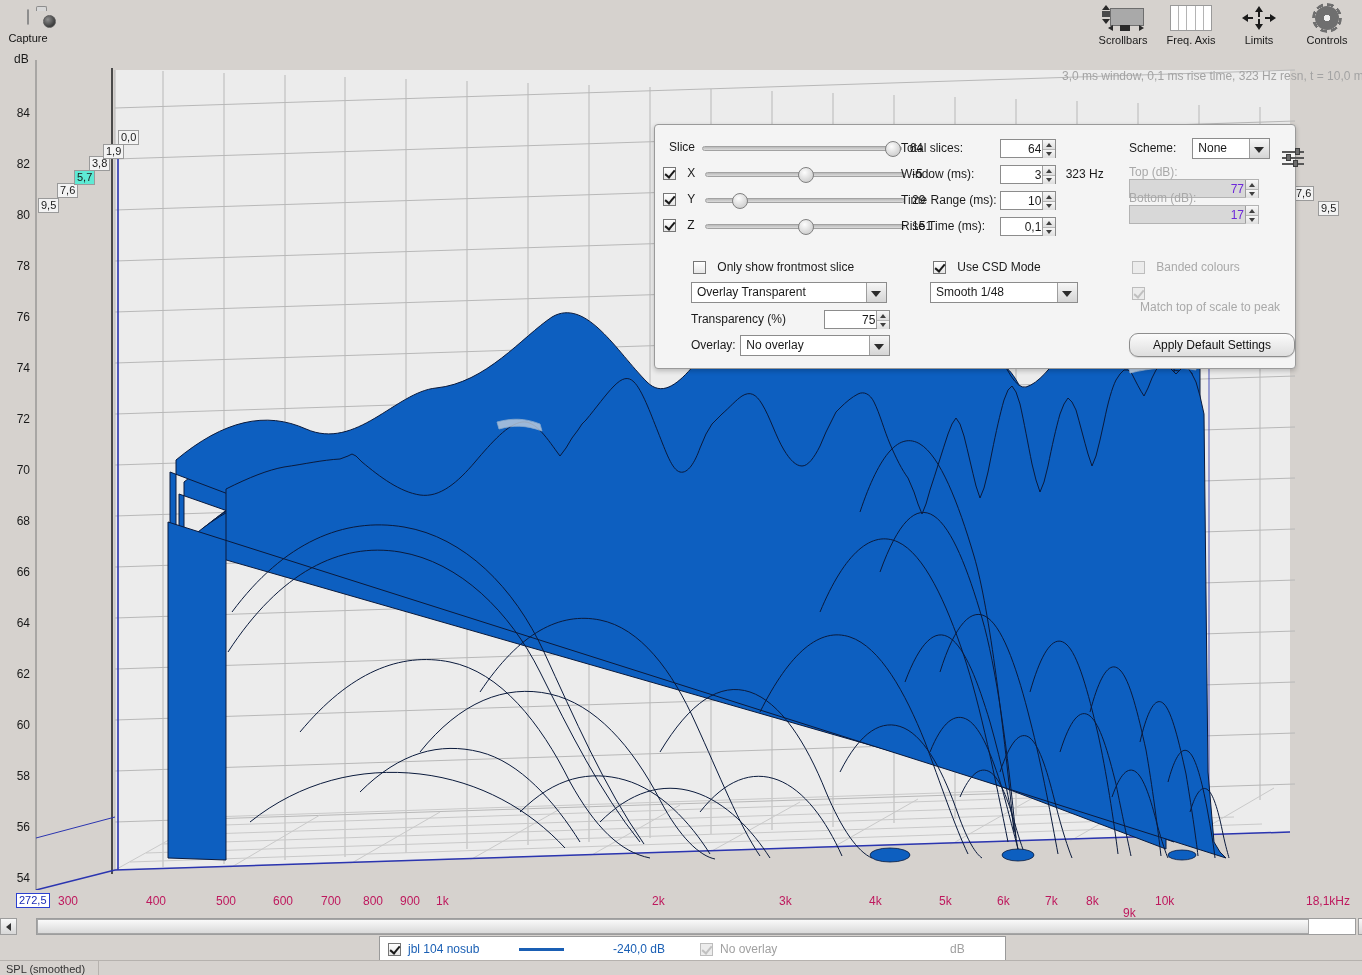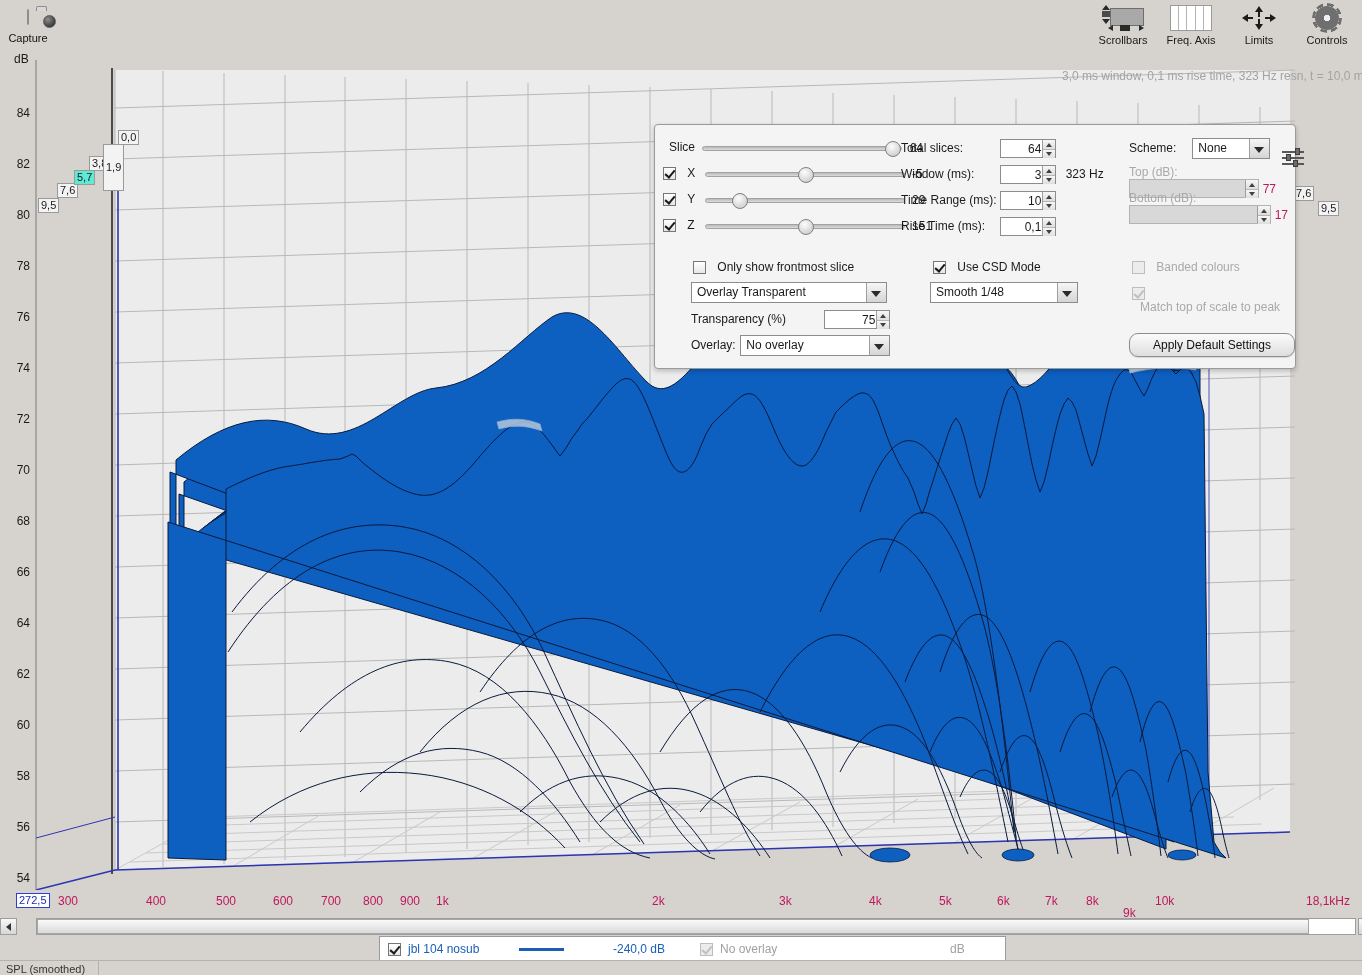--- a/index.html
+++ b/index.html
@@ -115,21 +115,21 @@
         text-align:right;padding:0 14px 0 3px;font-size:12px;background:transparent;
         font-family:"Liberation Sans","DejaVu Sans",sans-serif;color:#1a1a1a;}
   .spin .btns{position:absolute;right:0;top:0;width:12px;height:100%;border-left:1px solid #9e9e9e;}
   .spin .btns b{display:block;height:50%;position:relative;background:linear-gradient(#f7f7f7,#dedede);}
   .spin .btns b:first-child{border-bottom:1px solid #b5b5b5;}
   .spin .btns b:before{content:"";position:absolute;left:3px;top:3px;width:0;height:0;
         border-left:3px solid transparent;border-right:3px solid transparent;}
   .spin .btns b:first-child:before{border-bottom:4px solid #404040;}
   .spin .btns b:last-child:before{border-top:4px solid #404040;top:2px;}
   .spin.dim{border-color:#b3b3b3;background:#d8d8d8;}
-  .spin.dim input{color:#be185d;margin-left:32px;}
+  .spin.dim input{color:#6d28d9;}
 
   .combo{position:relative;display:inline-block;height:21px;border:1px solid #8c8c8c;background:#fff;
          box-sizing:border-box;}
   .combo .txt{position:absolute;left:5px;top:2px;font-size:12px;color:#1a1a1a;white-space:nowrap;}
   .combo .arrow{position:absolute;right:0;top:0;width:19px;height:100%;
          background:linear-gradient(#f6f6f6,#d5d5d5);border-left:1px solid #9e9e9e;}
   .combo .arrow:after{content:"";position:absolute;left:4px;top:8px;width:0;height:0;
          border-left:5px solid transparent;border-right:5px solid transparent;border-top:6px solid #2b2b2b;}
 
   .btn{display:inline-block;border:1px solid #8d8d8d;border-radius:9px;
@@ -498,21 +498,21 @@
         <text x="30" y="830">54</text>
       </g>
     </svg>
 
     <div style="position:absolute;left:1062px;top:17px;color:#a3a3a3;font-size:12px;white-space:nowrap;">3,0 ms window, 0,1 ms rise time,  323 Hz resn, t = 10,0 ms</div>
 
     <div style="position:absolute;left:38px;top:146px;border:1px solid #9a9a9a;background:#f3f3f3;font-size:11px;padding:0 2px;line-height:13px;">9,5</div>
     <div style="position:absolute;left:57px;top:131px;border:1px solid #9a9a9a;background:#f3f3f3;font-size:11px;padding:0 2px;line-height:13px;">7,6</div>
     <div style="position:absolute;left:74px;top:118px;border:1px solid #9a9a9a;background:#5eead4;font-size:11px;padding:0 2px;line-height:13px;">5,7</div>
     <div style="position:absolute;left:89px;top:104px;border:1px solid #9a9a9a;background:#f3f3f3;font-size:11px;padding:0 2px;line-height:13px;">3,8</div>
-    <div style="position:absolute;left:103px;top:92px;border:1px solid #9a9a9a;background:#f3f3f3;font-size:11px;padding:16px 2px;line-height:13px;">1,9</div>
+    <div style="position:absolute;left:103px;top:92px;border:1px solid #9a9a9a;background:#f3f3f3;font-size:11px;padding:0 2px;line-height:13px;">1,9</div>
     <div style="position:absolute;left:118px;top:78px;border:1px solid #9a9a9a;background:#f3f3f3;font-size:11px;padding:0 2px;line-height:13px;">0,0</div>
 
     <div style="position:absolute;left:1293px;top:134px;border:1px solid #9a9a9a;background:#f3f3f3;font-size:11px;padding:0 2px;line-height:13px;">7,6</div>
     <div style="position:absolute;left:1318px;top:149px;border:1px solid #9a9a9a;background:#f3f3f3;font-size:11px;padding:0 2px;line-height:13px;">9,5</div>
 
     <div class="readout" style="left:1px;top:840px;">51,68</div>
 
     <div class="panel">
 
       <div class="row" style="left:14px;top:15px;">
@@ -615,21 +615,21 @@
           <input disabled="" value="77" style="">
           <span class="btns">
               <b></b>
               <b></b>
             </span>
         </span>
       </div>
 
       <div class="row" style="left:474px;top:66px;">
         <span class="lbl dim" style="display:inline-block;width:60px;">Bottom (dB):</span>
-        <span class="spin dim" style="width:142px;vertical-align:middle;">
+        <span class="spin dim" style="width:130px;vertical-align:middle;">
           <input disabled="" value="17" style="">
           <span class="btns">
               <b></b>
               <b></b>
             </span>
         </span>
       </div>
 
 
       <div class="row" style="left:38px;top:135px;">

